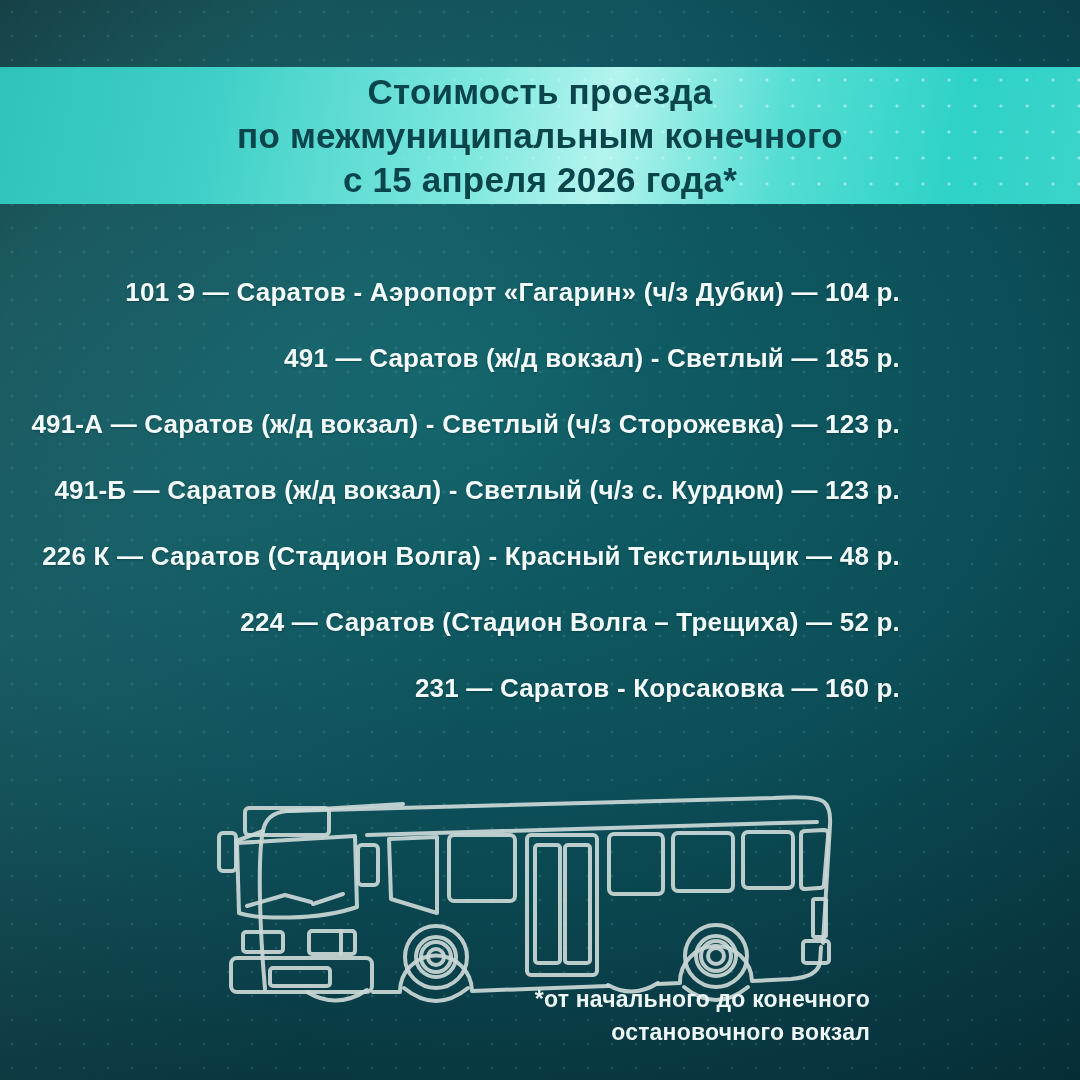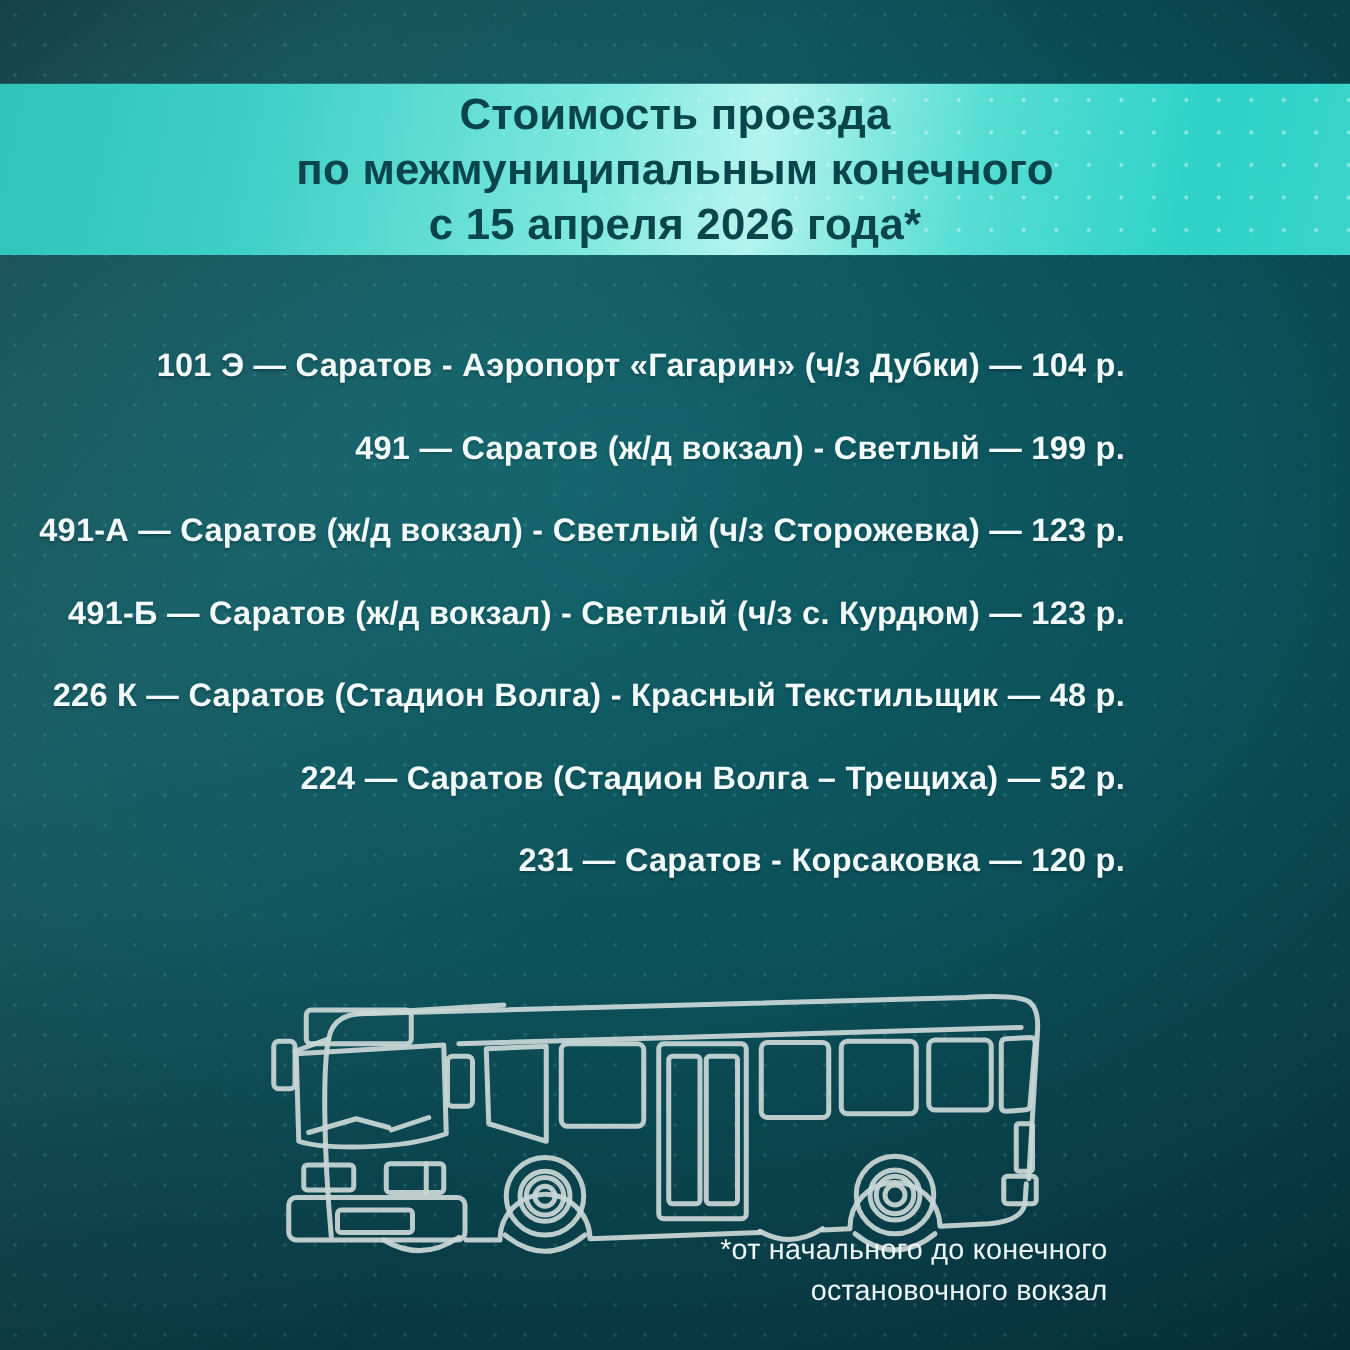--- a/index.html
+++ b/index.html
@@ -64,23 +64,23 @@
   }
   
   .bus-wrap{position:absolute;left:213px;top:791px;width:668px;height:228px;}
   .bus-wrap svg{display:block;width:100%;height:100%;}
   .bus-wrap path,.bus-wrap rect,.bus-wrap circle,.bus-wrap line{
     fill:none;stroke:var(--bus-stroke,#c9d7d5);stroke-width:4;
     stroke-linecap:round;stroke-linejoin:round;opacity:0.93;
   }
   
   .footnote{
-    position:absolute;right:194px;top:983px;
+    position:absolute;right:210px;top:983px;
     text-align:right;color:var(--footnote-color,#eef7f6);
-    font-size:23px;line-height:33px;font-weight:400;letter-spacing:0.2px;
+    font-size:23px;line-height:33px;font-weight:700;letter-spacing:0.2px;
   }
 </style>
 </head>
 <body>
 
 <div class="bg"></div>
 <div class="bg-sheen"></div>
 <div class="bg-corner"></div>
 <div class="bg-dots"></div>
 
@@ -88,26 +88,26 @@
   <div class="banner-dots"></div>
   <div class="title">
     <div>Стоимость проезда</div>
     <div>по межмуниципальным конечного</div>
     <div>с 15 апреля 2026 года*</div>
   </div>
 </div>
 
 <div class="routes">
     <div class="route-row">101 Э — Саратов - Аэропорт «Гагарин» (ч/з Дубки) — 104 р.</div>
-    <div class="route-row">491 — Саратов (ж/д вокзал) - Светлый — 199 р.</div>
+    <div class="route-row">491 — Саратов (ж/д вокзал) - Светлый — 185 р.</div>
     <div class="route-row">491-А — Саратов (ж/д вокзал) - Светлый (ч/з Сторожевка) — 123 р.</div>
     <div class="route-row">491-Б — Саратов (ж/д вокзал) - Светлый (ч/з с. Курдюм) — 123 р.</div>
     <div class="route-row">226 К — Саратов (Стадион Волга) - Красный Текстильщик — 48 р.</div>
     <div class="route-row">224 — Саратов (Стадион Волга – Трещиха) — 52 р.</div>
-    <div class="route-row">231 — Саратов - Корсаковка — 120 р.</div>
+    <div class="route-row">231 — Саратов - Корсаковка — 160 р.</div>
   </div>
 
 <div class="bus-wrap">
   <svg viewBox="0 0 668 228" xmlns="http://www.w3.org/2000/svg" aria-hidden="true">
 
     <rect x="6" y="42" width="17" height="38" rx="4"></rect>
     <path d="M23,50 L50,40"></path>
 
     <path d="M52,198 C46,130 45,62 50,40 Q53,22 74,20 L190,13"></path>
 

